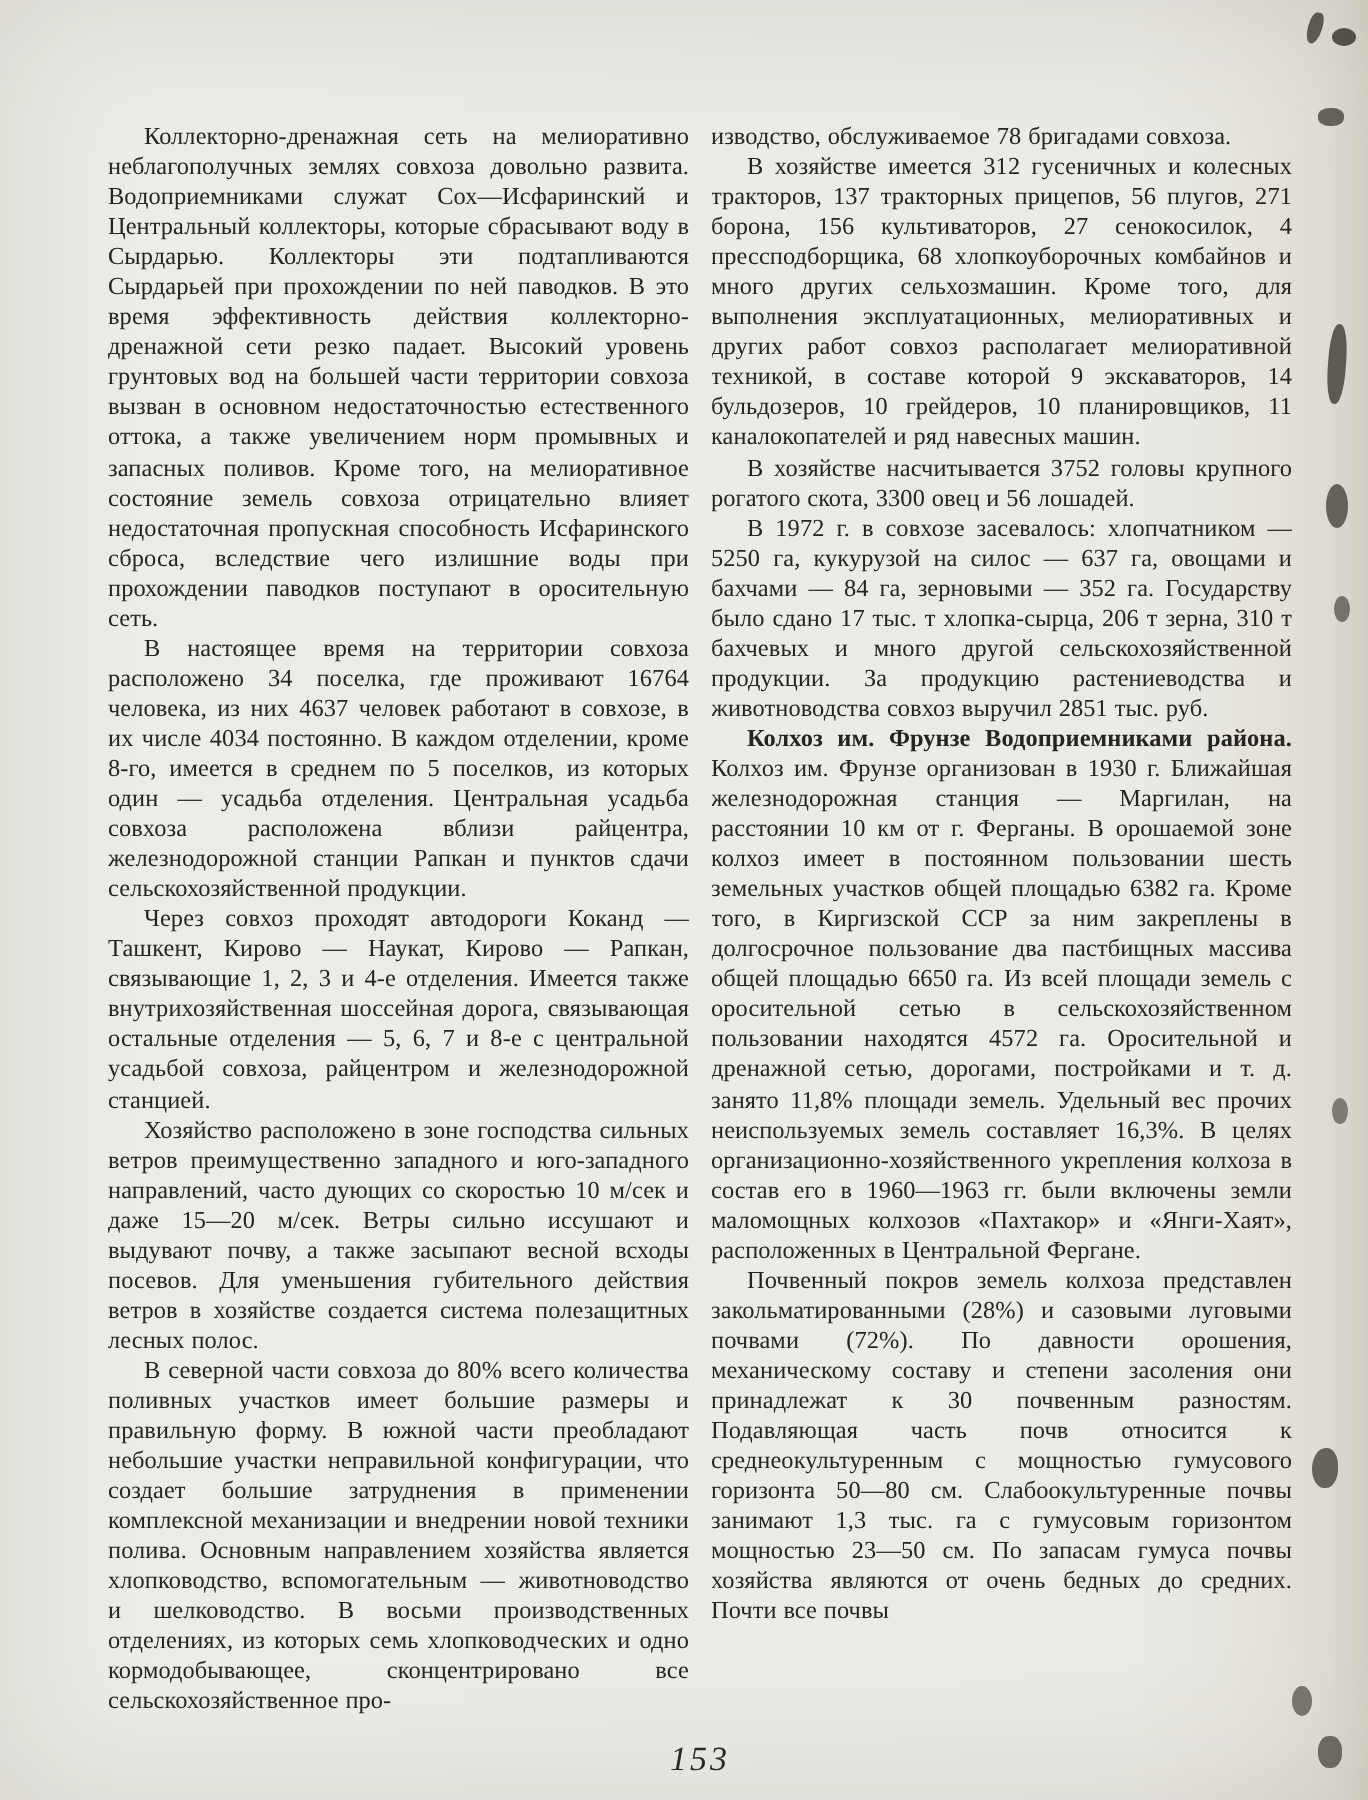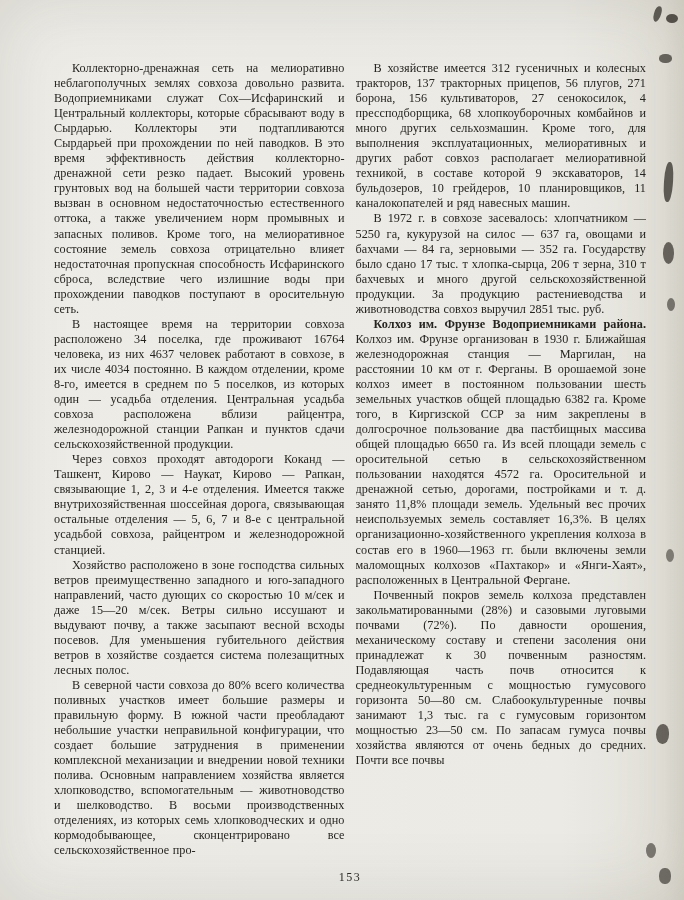--- a/index.html
+++ b/index.html
@@ -32,23 +32,24 @@
     letter-spacing:0.05px;
     word-spacing:0.3px;
   }
   .col p { text-indent:18px; }
   .col p.no-indent { text-indent:0; }
   .lead { font-weight:bold; }
   .page-number {
     position:absolute;
     left:54px; top:870px; width:592px;
     text-align:center;
-    font-size:12px;
+    font-size:17px;
     letter-spacing:1.5px;
     color:#2b2925;
+    font-style:italic;
   }
   
   .art { position:absolute; background:#332f29; }
   .art.a1  { left:654px; top:6px;   width:7px;  height:16px; opacity:.75; border-radius:50% 40% 60% 50%; transform:rotate(15deg); }
   .art.a2  { left:666px; top:14px;  width:12px; height:9px;  opacity:.8;  border-radius:50%; }
   .art.a3  { left:659px; top:54px;  width:13px; height:9px;  opacity:.7;  border-radius:45%; }
   .art.a4  { left:664px; top:162px; width:9px;  height:40px; opacity:.75; border-radius:45%; transform:rotate(4deg); }
   .art.a5  { left:663px; top:242px; width:11px; height:22px; opacity:.7;  border-radius:50%; }
   .art.a6  { left:667px; top:298px; width:8px;  height:13px; opacity:.6;  border-radius:50%; }
   .art.a7  { left:666px; top:549px; width:8px;  height:13px; opacity:.55; border-radius:50%; }
@@ -65,21 +66,23 @@
 
     <div class="col">
       <p>Коллекторно-дренажная сеть на мелиоративно неблагополучных землях совхоза довольно развита. Водоприемниками служат Сох—Исфаринский и Центральный коллекторы, которые сбрасывают воду в Сырдарью. Коллекторы эти подтапливаются Сырдарьей при прохождении по ней паводков. В это время эффективность действия коллекторно-дренажной сети резко падает. Высокий уровень грунтовых вод на большей части территории совхоза вызван в основном недостаточностью естественного оттока, а также увеличением норм промывных и запасных поливов. Кроме того, на мелиоративное состояние земель совхоза отрицательно влияет недостаточная пропускная способность Исфаринского сброса, вследствие чего излишние воды при прохождении паводков поступают в оросительную сеть.</p>
       <p>В настоящее время на территории совхоза расположено 34 поселка, где проживают 16764 человека, из них 4637 человек работают в совхозе, в их числе 4034 постоянно. В каждом отделении, кроме 8-го, имеется в среднем по 5 поселков, из которых один — усадьба отделения. Центральная усадьба совхоза расположена вблизи райцентра, железнодорожной станции Рапкан и пунктов сдачи сельскохозяйственной продукции.</p>
       <p>Через совхоз проходят автодороги Коканд — Ташкент, Кирово — Наукат, Кирово — Рапкан, связывающие 1, 2, 3 и 4-е отделения. Имеется также внутрихозяйственная шоссейная дорога, связывающая остальные отделения — 5, 6, 7 и 8-е с центральной усадьбой совхоза, райцентром и железнодорожной станцией.</p>
       <p>Хозяйство расположено в зоне господства сильных ветров преимущественно западного и юго-западного направлений, часто дующих со скоростью 10 м/сек и даже 15—20 м/сек. Ветры сильно иссушают и выдувают почву, а также засыпают весной всходы посевов. Для уменьшения губительного действия ветров в хозяйстве создается система полезащитных лесных полос.</p>
       <p>В северной части совхоза до 80% всего количества поливных участков имеет большие размеры и правильную форму. В южной части преобладают небольшие участки неправильной конфигурации, что создает большие затруднения в применении комплексной механизации и внедрении новой техники полива. Основным направлением хозяйства является хлопководство, вспомогательным — животноводство и шелководство. В восьми производственных отделениях, из которых семь хлопководческих и одно кормодобывающее, сконцентрировано все сельскохозяйственное про-</p>
     </div>
 
     <div class="col">
+      <p class="no-indent">изводство, обслуживаемое 78 бригадами совхоза.</p>
       <p>В хозяйстве имеется 312 гусеничных и колесных тракторов, 137 тракторных прицепов, 56 плугов, 271 борона, 156 культиваторов, 27 сенокосилок, 4 прессподборщика, 68 хлопкоуборочных комбайнов и много других сельхозмашин. Кроме того, для выполнения эксплуатационных, мелиоративных и других работ совхоз располагает мелиоративной техникой, в составе которой 9 экскаваторов, 14 бульдозеров, 10 грейдеров, 10 планировщиков, 11 каналокопателей и ряд навесных машин.</p>
+      <p>В хозяйстве насчитывается 3752 головы крупного рогатого скота, 3300 овец и 56 лошадей.</p>
       <p>В 1972 г. в совхозе засевалось: хлопчатником — 5250 га, кукурузой на силос — 637 га, овощами и бахчами — 84 га, зерновыми — 352 га. Государству было сдано 17 тыс. т хлопка-сырца, 206 т зерна, 310 т бахчевых и много другой сельскохозяйственной продукции. За продукцию растениеводства и животноводства совхоз выручил 2851 тыс. руб.</p>
       <p>
         <span class="lead">Колхоз им. Фрунзе Водоприемниками района.</span>
         <span>Колхоз им. Фрунзе организован в 1930 г. Ближайшая железнодорожная станция — Маргилан, на расстоянии 10 км от г. Ферганы. В орошаемой зоне колхоз имеет в постоянном пользовании шесть земельных участков общей площадью 6382 га. Кроме того, в Киргизской ССР за ним закреплены в долгосрочное пользование два пастбищных массива общей площадью 6650 га. Из всей площади земель с оросительной сетью в сельскохозяйственном пользовании находятся 4572 га. Оросительной и дренажной сетью, дорогами, постройками и т. д. занято 11,8% площади земель. Удельный вес прочих неиспользуемых земель составляет 16,3%. В целях организационно-хозяйственного укрепления колхоза в состав его в 1960—1963 гг. были включены земли маломощных колхозов «Пахтакор» и «Янги-Хаят», расположенных в Центральной Фергане.</span>
       </p>
       <p>Почвенный покров земель колхоза представлен закольматированными (28%) и сазовыми луговыми почвами (72%). По давности орошения, механическому составу и степени засоления они принадлежат к 30 почвенным разностям. Подавляющая часть почв относится к среднеокультуренным с мощностью гумусового горизонта 50—80 см. Слабоокультуренные почвы занимают 1,3 тыс. га с гумусовым горизонтом мощностью 23—50 см. По запасам гумуса почвы хозяйства являются от очень бедных до средних. Почти все почвы</p>
     </div>
 
   </div>
 

